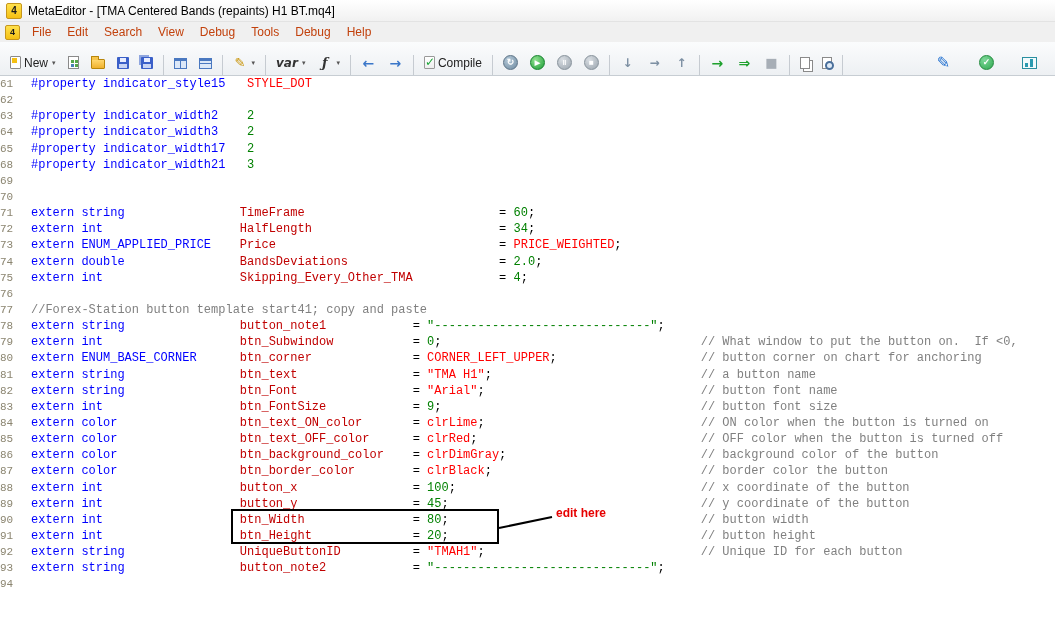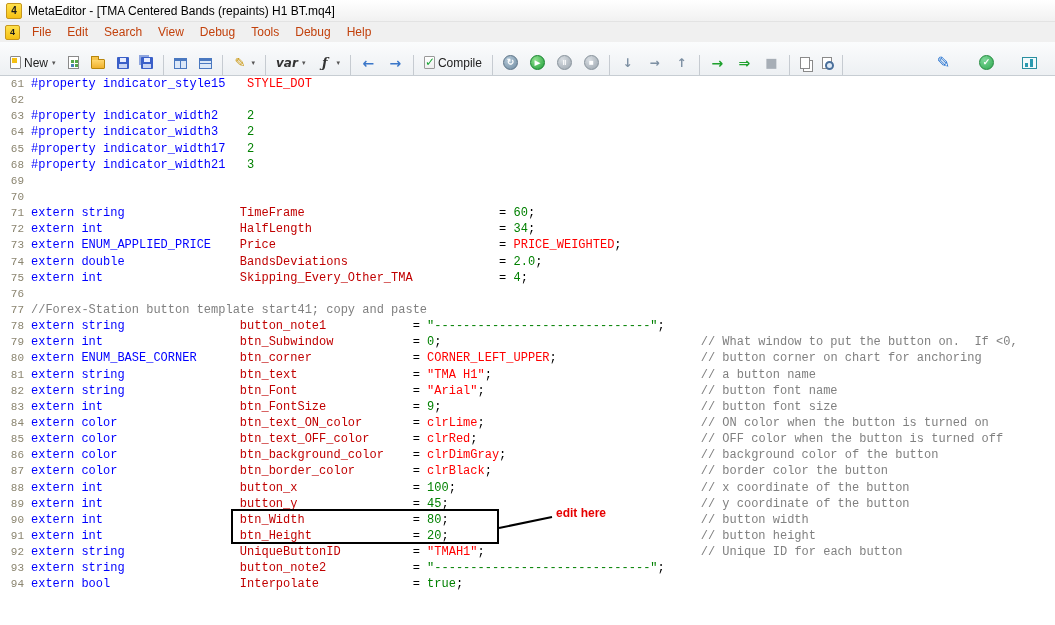--- a/index.html
+++ b/index.html
@@ -57,21 +57,21 @@
   .i-compile::after{content:"✓";position:absolute;left:0;top:-2px;color:#1aa637;font-size:12px;font-weight:bold;font-family:"DejaVu Sans",sans-serif}
   .i-docstack{width:10px;height:12px;background:#fff;border:1px solid #8a8a8a;box-shadow:3px 3px 0 -1px #fff,3px 3px 0 0 #8a8a8a}
   .i-doclens{width:10px;height:12px;background:#fff;border:1px solid #8a8a8a}
   .i-doclens::after{content:"";position:absolute;right:-3px;bottom:-2px;width:5px;height:5px;border:2px solid #4a6f9b;border-radius:50%;background:#dfeaf6}
   .i-chart{width:15px;height:12px;border:1px solid #2a8fa0;background:#f2fafc;margin-top:1px}
   .i-chart::before{content:"";position:absolute;left:2px;bottom:1px;width:3px;height:4px;background:#2a9ab0}
   .i-chart::after{content:"";position:absolute;left:7px;bottom:1px;width:3px;height:8px;background:#2a9ab0}
   
   .editor{position:relative;height:549px;background:#fff;font-family:"Liberation Mono","DejaVu Sans Mono",monospace;font-size:12px;overflow:hidden;cursor:text}
   .line{display:flex;height:16.147px;line-height:16.147px;white-space:pre}
-  .num{width:24px;flex:none;text-align:right;padding-right:7px;color:#8b8570;font-size:11px}
+  .num{width:24px;flex:none;padding-right:7px;color:#8b8570;font-size:11px}
   .ltext{white-space:pre}
   .tk-b{color:#0000ff}
   .tk-m{color:#c00000}
   .tk-r{color:#ff0000}
   .tk-g{color:#008000}
   .tk-c{color:#808080}
   .tk-k{color:#000000}
   
   .ann-box{position:absolute;left:231px;top:433px;width:268px;height:35px;border:2px solid #000;pointer-events:none;box-sizing:border-box}
   .ann-arrow{position:absolute;left:0;top:0;pointer-events:none}
@@ -229,20 +229,20 @@
       <div class="line"><span class="num">84</span><span class="ltext"><span class="tk-b">extern color</span><span class="tk-k">                 </span><span class="tk-m">btn_text_ON_color</span><span class="tk-k">       </span><span class="tk-k">=</span><span class="tk-k"> </span><span class="tk-r">clrLime</span><span class="tk-k">;</span><span class="tk-k">                              </span><span class="tk-c">// ON color when the button is turned on</span></span></div>
       <div class="line"><span class="num">85</span><span class="ltext"><span class="tk-b">extern color</span><span class="tk-k">                 </span><span class="tk-m">btn_text_OFF_color</span><span class="tk-k">      </span><span class="tk-k">=</span><span class="tk-k"> </span><span class="tk-r">clrRed</span><span class="tk-k">;</span><span class="tk-k">                               </span><span class="tk-c">// OFF color when the button is turned off</span></span></div>
       <div class="line"><span class="num">86</span><span class="ltext"><span class="tk-b">extern color</span><span class="tk-k">                 </span><span class="tk-m">btn_background_color</span><span class="tk-k">    </span><span class="tk-k">=</span><span class="tk-k"> </span><span class="tk-r">clrDimGray</span><span class="tk-k">;</span><span class="tk-k">                           </span><span class="tk-c">// background color of the button</span></span></div>
       <div class="line"><span class="num">87</span><span class="ltext"><span class="tk-b">extern color</span><span class="tk-k">                 </span><span class="tk-m">btn_border_color</span><span class="tk-k">        </span><span class="tk-k">=</span><span class="tk-k"> </span><span class="tk-r">clrBlack</span><span class="tk-k">;</span><span class="tk-k">                             </span><span class="tk-c">// border color the button</span></span></div>
       <div class="line"><span class="num">88</span><span class="ltext"><span class="tk-b">extern int</span><span class="tk-k">                   </span><span class="tk-m">button_x</span><span class="tk-k">                </span><span class="tk-k">=</span><span class="tk-k"> </span><span class="tk-g">100</span><span class="tk-k">;</span><span class="tk-k">                                  </span><span class="tk-c">// x coordinate of the button</span></span></div>
       <div class="line"><span class="num">89</span><span class="ltext"><span class="tk-b">extern int</span><span class="tk-k">                   </span><span class="tk-m">button_y</span><span class="tk-k">                </span><span class="tk-k">=</span><span class="tk-k"> </span><span class="tk-g">45</span><span class="tk-k">;</span><span class="tk-k">                                   </span><span class="tk-c">// y coordinate of the button</span></span></div>
       <div class="line"><span class="num">90</span><span class="ltext"><span class="tk-b">extern int</span><span class="tk-k">                   </span><span class="tk-m">btn_Width</span><span class="tk-k">               </span><span class="tk-k">=</span><span class="tk-k"> </span><span class="tk-g">80</span><span class="tk-k">;</span><span class="tk-k">                                   </span><span class="tk-c">// button width</span></span></div>
       <div class="line"><span class="num">91</span><span class="ltext"><span class="tk-b">extern int</span><span class="tk-k">                   </span><span class="tk-m">btn_Height</span><span class="tk-k">              </span><span class="tk-k">=</span><span class="tk-k"> </span><span class="tk-g">20</span><span class="tk-k">;</span><span class="tk-k">                                   </span><span class="tk-c">// button height</span></span></div>
       <div class="line"><span class="num">92</span><span class="ltext"><span class="tk-b">extern string</span><span class="tk-k">                </span><span class="tk-m">UniqueButtonID</span><span class="tk-k">          </span><span class="tk-k">=</span><span class="tk-k"> </span><span class="tk-r">"TMAH1"</span><span class="tk-k">;</span><span class="tk-k">                              </span><span class="tk-c">// Unique ID for each button</span></span></div>
       <div class="line"><span class="num">93</span><span class="ltext"><span class="tk-b">extern string</span><span class="tk-k">                </span><span class="tk-m">button_note2</span><span class="tk-k">            </span><span class="tk-k">=</span><span class="tk-k"> </span><span class="tk-g">"------------------------------"</span><span class="tk-k">;</span></span></div>
-      <div class="line"><span class="num">94</span><span class="ltext"><span class="tk-b">extern bool</span><span class="tk-k">                  </span><span class="tk-m">Interpolate</span><span class="tk-k">             </span><span class="tk-k">=</span><span class="tk-k"> </span><span class="tk-g">true</span><span class="tk-k">;</span></span></div>
+      <div class="line"><span class="num">94</span></div>
     </div>
   <div class="ann-box"></div>
   <svg class="ann-arrow" width="1055" height="549" viewBox="0 0 1055 549">
     <line x1="499" y1="452" x2="552" y2="441" stroke="#000" stroke-width="2"></line>
   </svg>
   <div class="ann-label">edit here</div>
 </div>
 
 </body></html>

